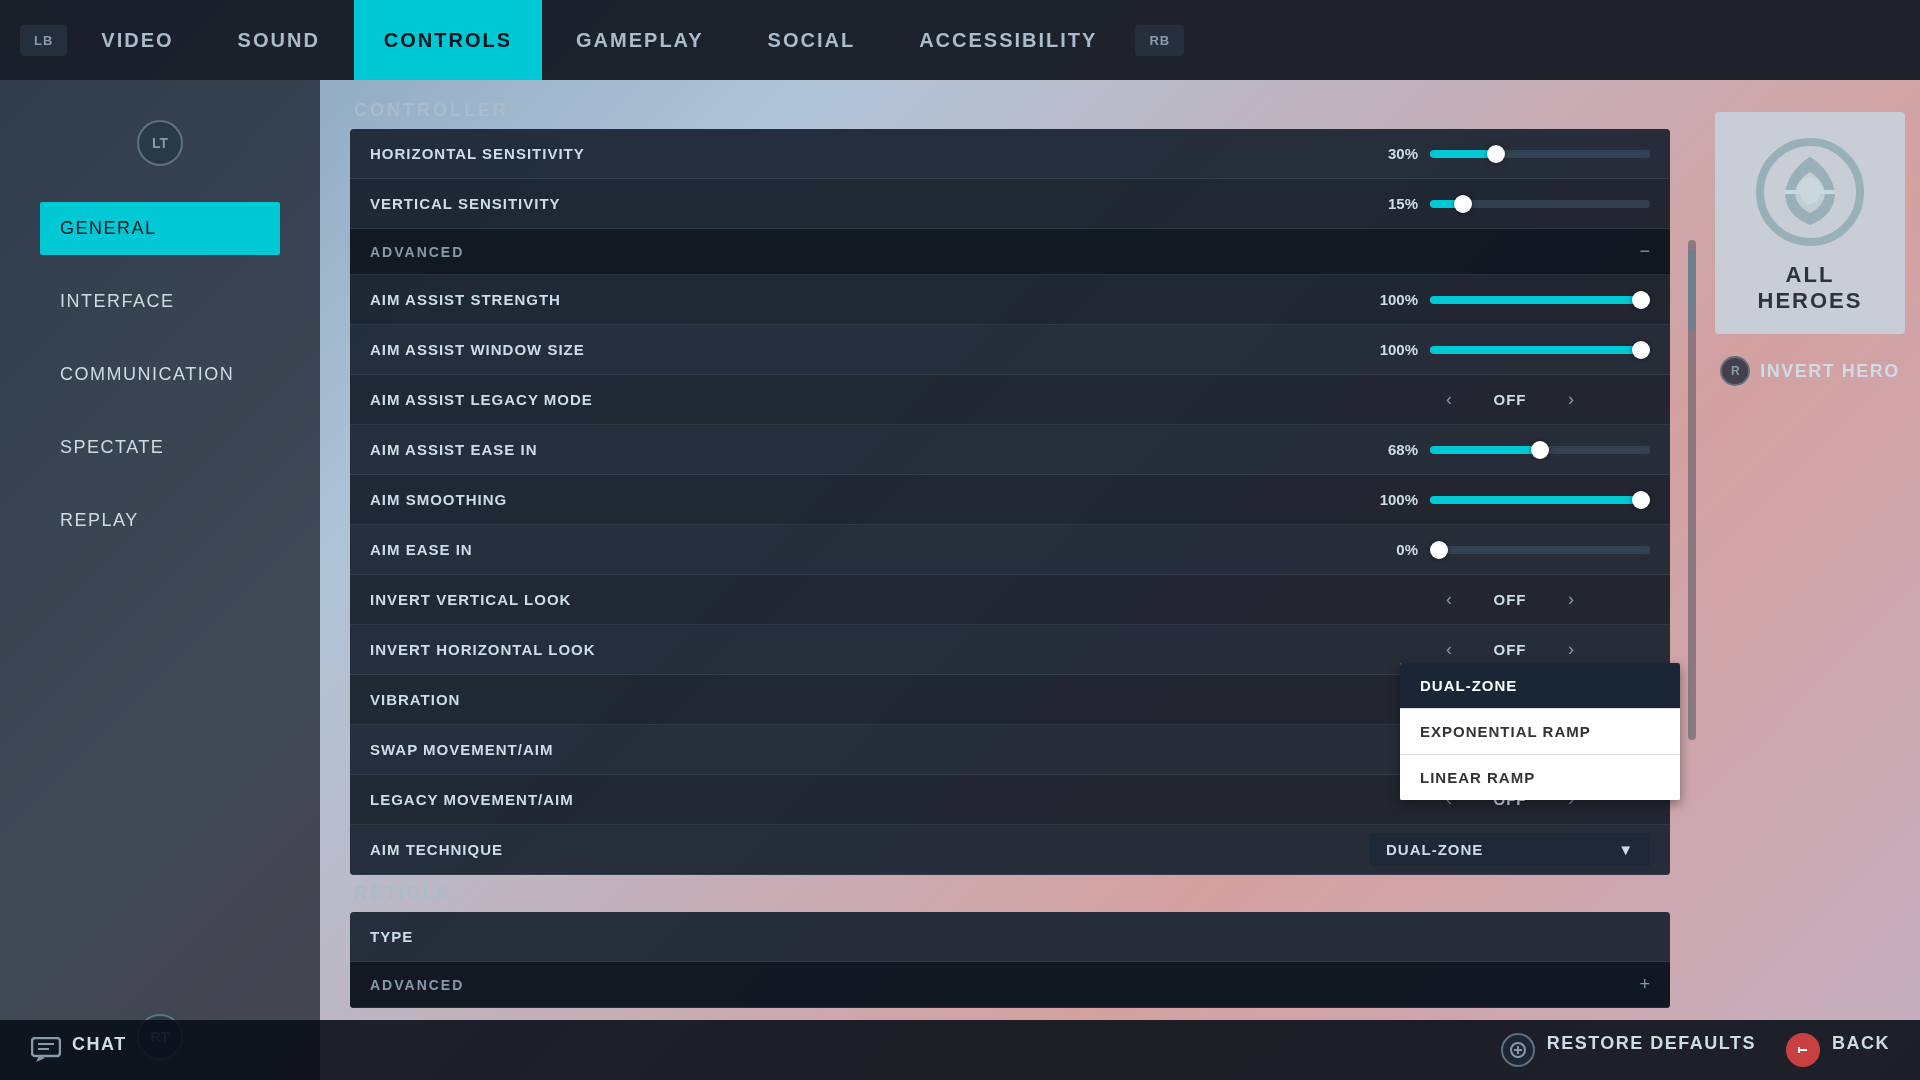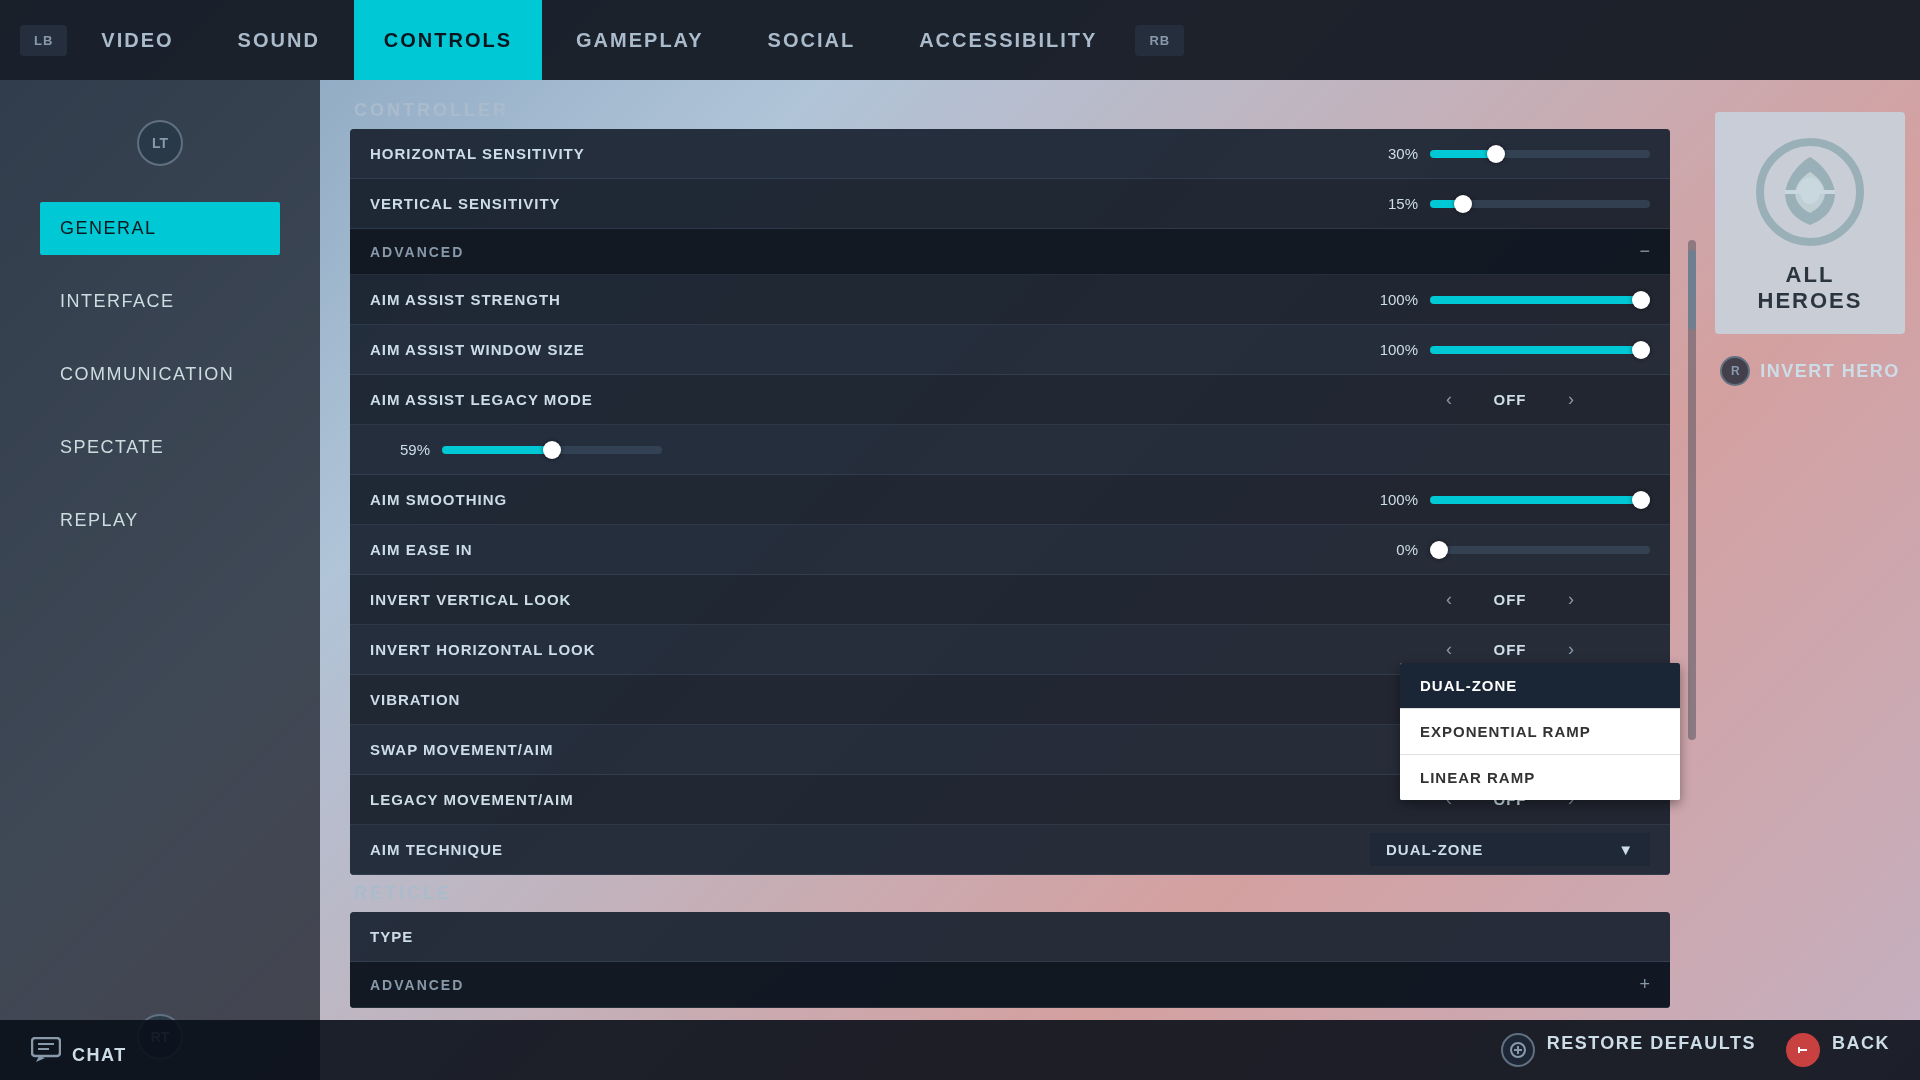--- a/index.html
+++ b/index.html
@@ -153,21 +153,21 @@
       font-size: 15px;
       font-weight: bold;
       letter-spacing: 1px;
       flex: 1;
       text-transform: uppercase;
     }
 
     .setting-value {
       color: #ccdde8;
       font-size: 15px;
-      font-weight: normal;
+      font-weight: bold;
       width: 60px;
       text-align: right;
       margin-right: 12px;
     }
 
     
     .slider-container {
       width: 220px;
       height: 8px;
       background: rgba(60,80,100,0.6);
@@ -357,21 +357,21 @@
       left: 0;
       right: 0;
       height: 60px;
       background: rgba(10, 15, 25, 0.9);
       display: flex;
       align-items: center;
       padding: 0 30px;
     }
     .chat-btn {
       display: flex;
-      align-items: flex-end;
+      align-items: flex-start;
       gap: 10px;
       cursor: pointer;
     }
     .chat-icon {
       width: 32px;
       height: 32px;
       display: flex;
       align-items: center;
       justify-content: center;
     }
@@ -516,21 +516,22 @@
       <div class="setting-row">
         <span class="setting-label">AIM ASSIST LEGACY MODE</span>
         <div class="toggle-control">
           <span class="toggle-arrow">‹</span>
           <span class="toggle-value">OFF</span>
           <span class="toggle-arrow">›</span>
         </div>
       </div>
 
       <div class="setting-row">
-        <span class="setting-value">59%</span>
+        <span class="setting-label">AIM ASSIST EASE IN</span>
+        <span class="setting-value">68%</span>
         <div class="slider-container">
           <div class="slider-fill" style="width:50%;"></div>
           <div class="slider-thumb" style="left:calc(50% - 9px);"></div>
         </div>
       </div>
 
       <div class="setting-row">
         <span class="setting-label">AIM SMOOTHING</span>
         <span class="setting-value">100%</span>
         <div class="slider-container">

